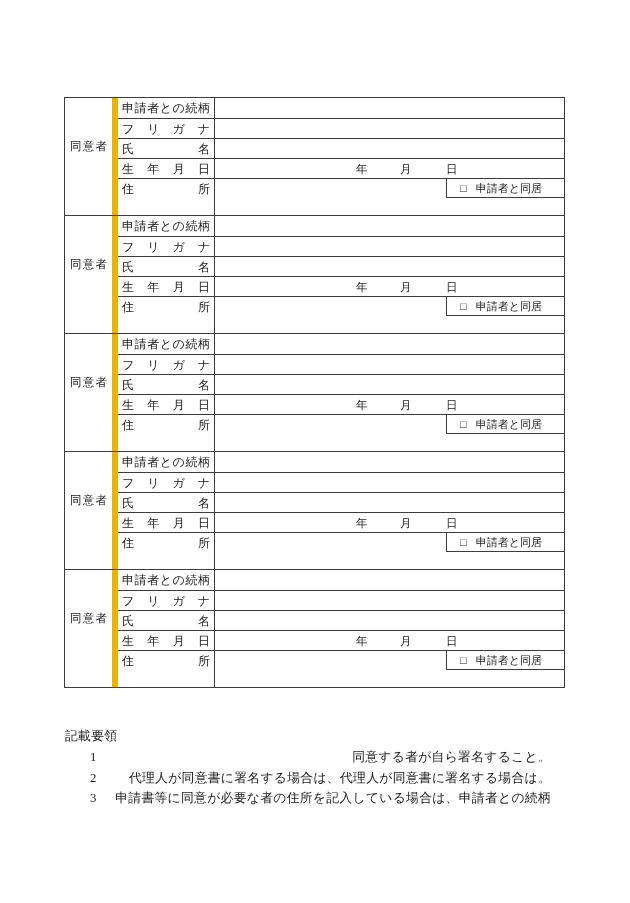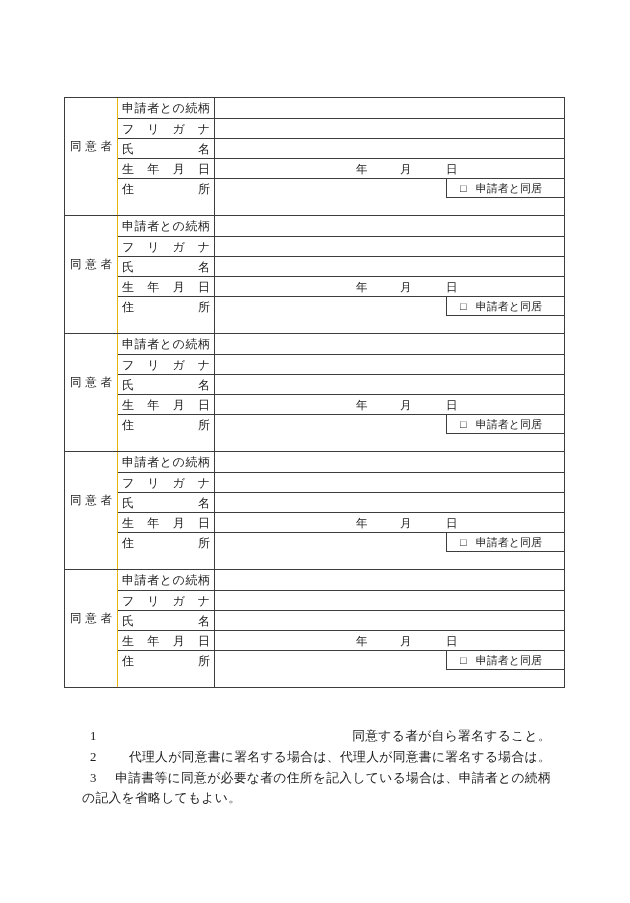--- a/index.html
+++ b/index.html
@@ -21,21 +21,21 @@
   .block {
     flex:1 1 0;
     display:grid;
     grid-template-columns:53px 97px 1fr;
     grid-template-rows:21px 20px 20px 20px 1fr;
     border-bottom:1px solid #3d3d3d;
   }
   .block:last-child { border-bottom:none; }
   .consenter-cell {
     grid-column:1; grid-row:1/6;
-    border-right:1px solid #eab308;
+    border-right:6px solid #eab308;
     display:flex; align-items:center;
     padding:0 5px 20px 5px;
     font-size:11.5px;
   }
   .consenter-cell span {
     display:block; width:100%;
     text-align:justify; text-align-last:justify;
   }
   .lbl {
     grid-column:2;
@@ -230,28 +230,28 @@
       <div class="val no-bottom">
         <div class="cohabit-box">
           <span class="cb">□</span>
           <span>申請者と同居</span>
         </div>
       </div>
     </div>
   </div>
 
   <div class="notes">
+    <div class="notes-title">記載要領</div>
     <div class="note-item">
       <span class="note-num">1</span>
       <span class="note-text">同意する者が自ら署名すること。</span>
     </div>
     <div class="note-item">
       <span class="note-num">2</span>
       <span class="note-text">代理人が同意書に署名する場合は、代理人が同意書に署名する場合は。</span>
     </div>
     <div class="note-item">
       <span class="note-num">3</span>
       <span class="note-text">申請書等に同意が必要な者の住所を記入している場合は、申請者との続柄</span>
     </div>
-    <div class="note-cont">の記入を省略してもよい。</div>
   </div>
 
 </div>
 
 </body></html>

